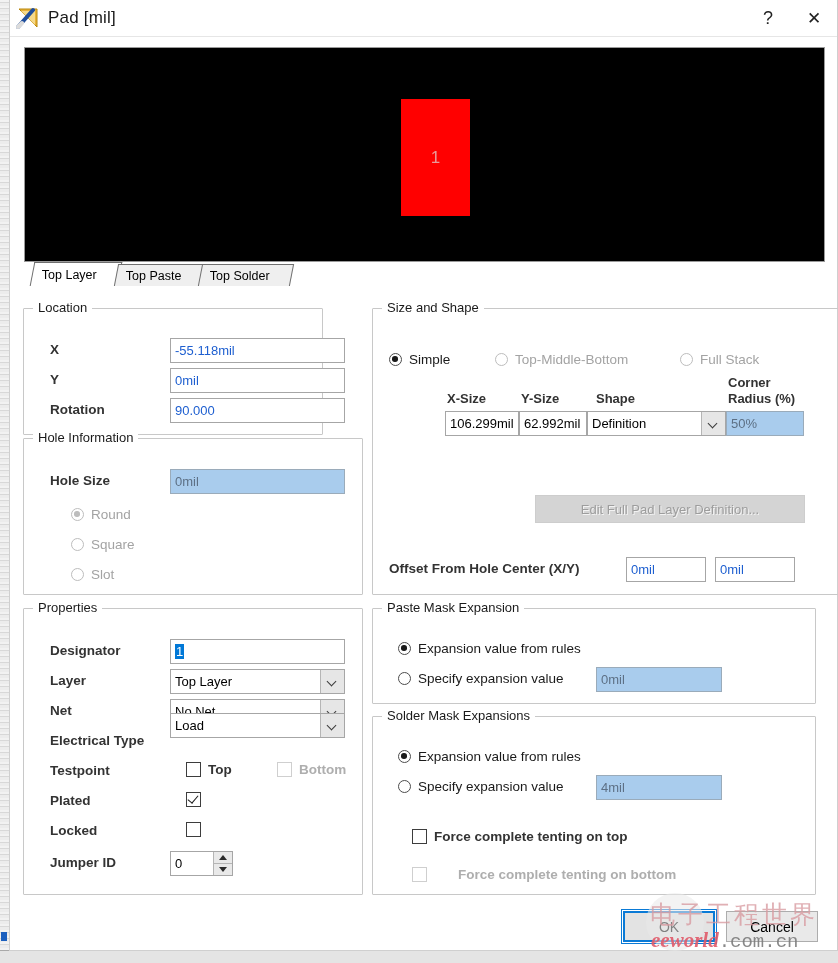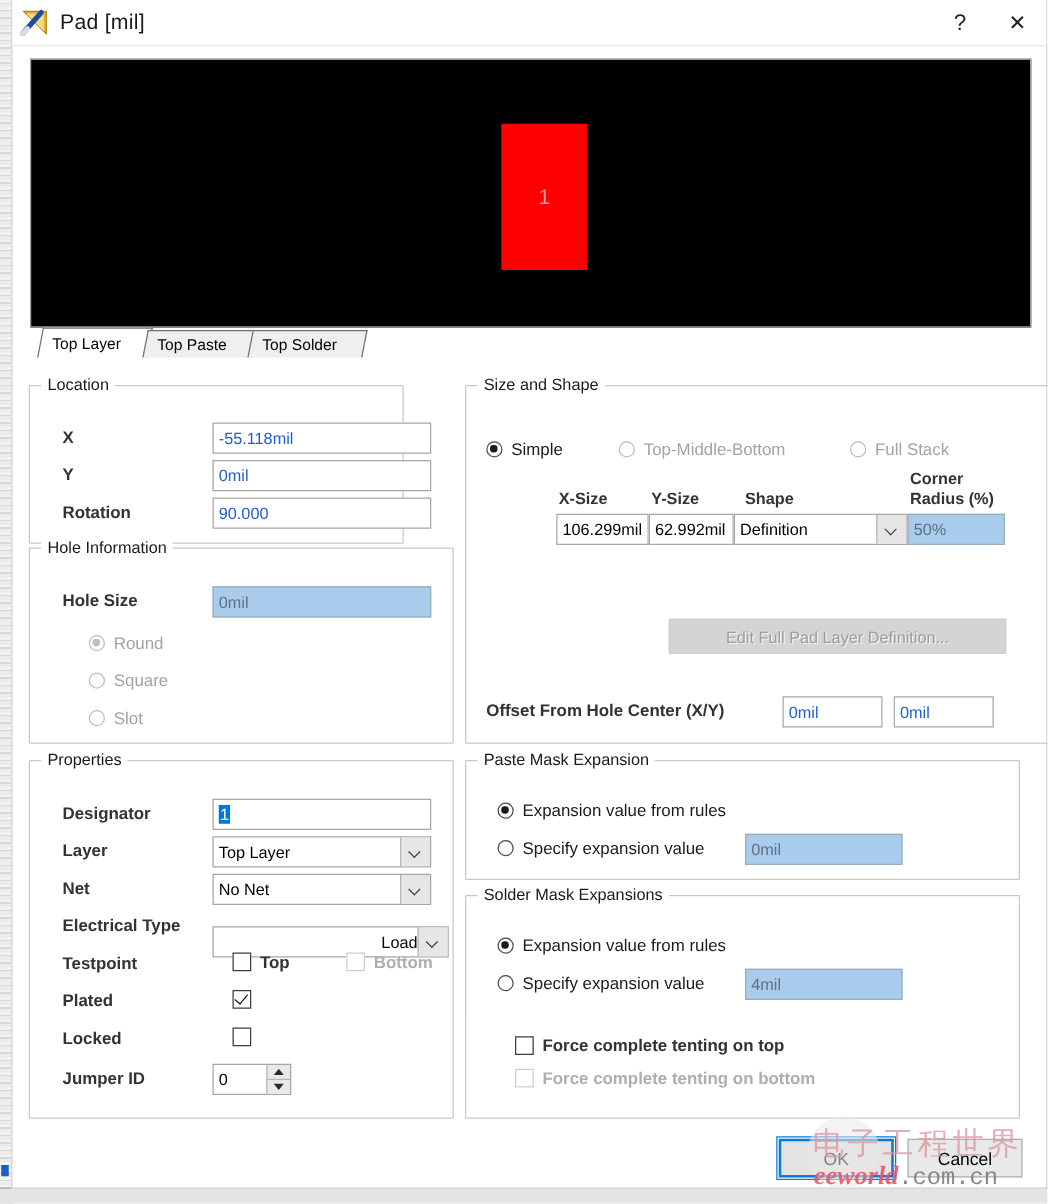--- a/index.html
+++ b/index.html
@@ -276,21 +276,21 @@
 
     <div class="lbl" style="position:absolute;left:26px;top:94px;">Net</div>
     <div class="combo" style="position:absolute;left:146px;top:90px;width:175px;">
       <span class="ctext">No Net</span>
       <span class="arrow">
           <span class="chev"></span>
         </span>
     </div>
 
     <div class="lbl" style="position:absolute;left:26px;top:124px;">Electrical Type</div>
-    <div class="combo" style="position:absolute;left:146px;top:132px;width:189px;text-align:right;">
+    <div class="combo" style="position:absolute;left:146px;top:104px;width:175px;">
       <span class="ctext">Load</span>
       <span class="arrow">
           <span class="chev"></span>
         </span>
     </div>
 
     <div class="lbl" style="position:absolute;left:26px;top:154px;">Testpoint</div>
     <div class="check" style="position:absolute;left:148px;top:153px;">
       <span class="box"></span>
       <span>Top</span>
@@ -384,21 +384,21 @@
     </div>
     <div class="radio" style="position:absolute;left:25px;top:62px;">
       <span class="dot"></span>
       <span>Specify expansion value</span>
     </div>
     <div class="tf dis" style="position:absolute;left:223px;top:58px;width:126px;">4mil</div>
     <div class="check" style="position:absolute;left:25px;top:112px;">
       <span class="box"></span>
       <span>Force complete tenting on top</span>
     </div>
-    <div class="check dis" style="position:absolute;left:25px;top:138px;">
+    <div class="check dis" style="position:absolute;left:25px;top:150px;gap:24px;">
       <span class="box"></span>
       <span>Force complete tenting on bottom</span>
     </div>
   </div>
 
   <div class="btn focus" style="position:absolute;left:613px;top:911px;width:92px;">OK</div>
   <div class="btn" style="position:absolute;left:716px;top:911px;width:92px;">Cancel</div>
 
 </div>
 

